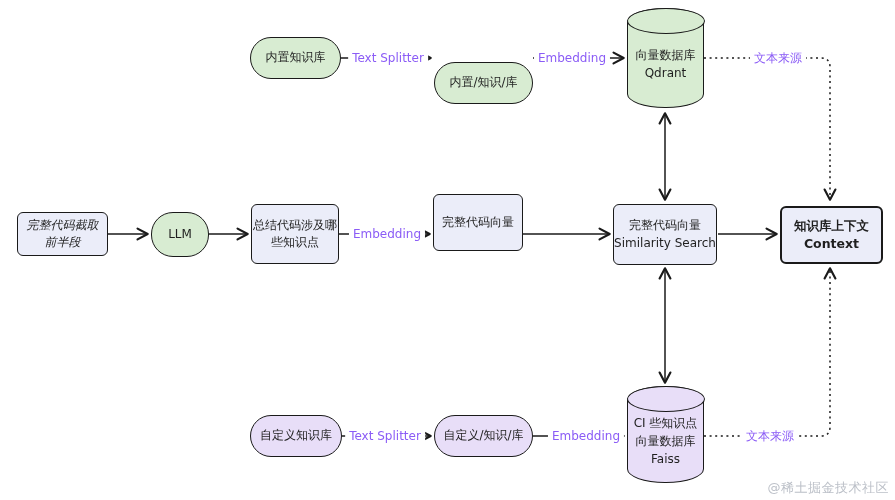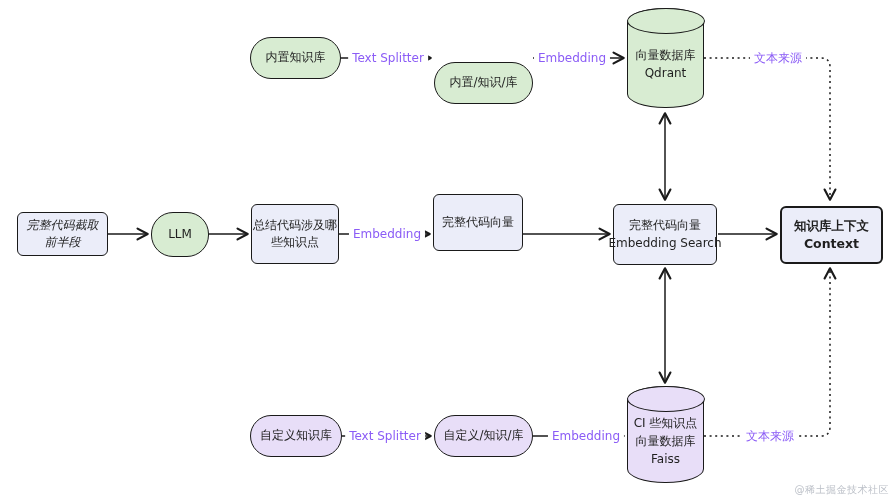--- a/index.html
+++ b/index.html
@@ -30,21 +30,21 @@
   }
   .cyl-text{
     position:relative;z-index:1;display:flex;flex-direction:column;align-items:center;
     justify-content:center;height:100%;padding-top:12px;box-sizing:border-box;white-space:nowrap;
   }
   .edge-label{
     position:absolute;transform:translate(-50%,-50%);background:#ffffff;
     padding:0 4px;font-size:12px;white-space:nowrap;color:#8b5cf6;
   }
   .watermark{
-    position:absolute;right:6px;bottom:3px;font-size:10px;color:#bcc0c8;letter-spacing:.5px;
+    position:absolute;right:6px;bottom:3px;font-size:13px;color:#bcc0c8;letter-spacing:.5px;
   }
 </style>
 </head>
 <body>
 
 <div class="canvas">
 
   <svg class="edges" viewBox="0 0 895 500">
     <defs>
       <marker id="ah" viewBox="0 0 10 10" refX="8" refY="5" markerWidth="9" markerHeight="9" orient="auto-start-reverse">
@@ -92,21 +92,21 @@
   </div>
   <div class="node rect" style="left:251px;top:204px;width:88px;height:60px;">
     <span>总结代码涉及哪</span>
     <span>些知识点</span>
   </div>
   <div class="node rect" style="left:433px;top:194px;width:90px;height:57px;">
     <span>完整代码向量</span>
   </div>
   <div class="node rect" style="left:613px;top:204px;width:104px;height:61px;">
     <span>完整代码向量</span>
-    <span>Embedding Search</span>
+    <span>Similarity Search</span>
   </div>
   <div class="node context" style="left:780px;top:206px;width:103px;height:58px;">
     <span>知识库上下文</span>
     <span>Context</span>
   </div>
 
   <div class="node stadium purple" style="left:250px;top:415px;width:92px;height:42px;">
     <span>自定义知识库</span>
   </div>
   <div class="node stadium purple" style="left:434px;top:415px;width:99px;height:42px;">

